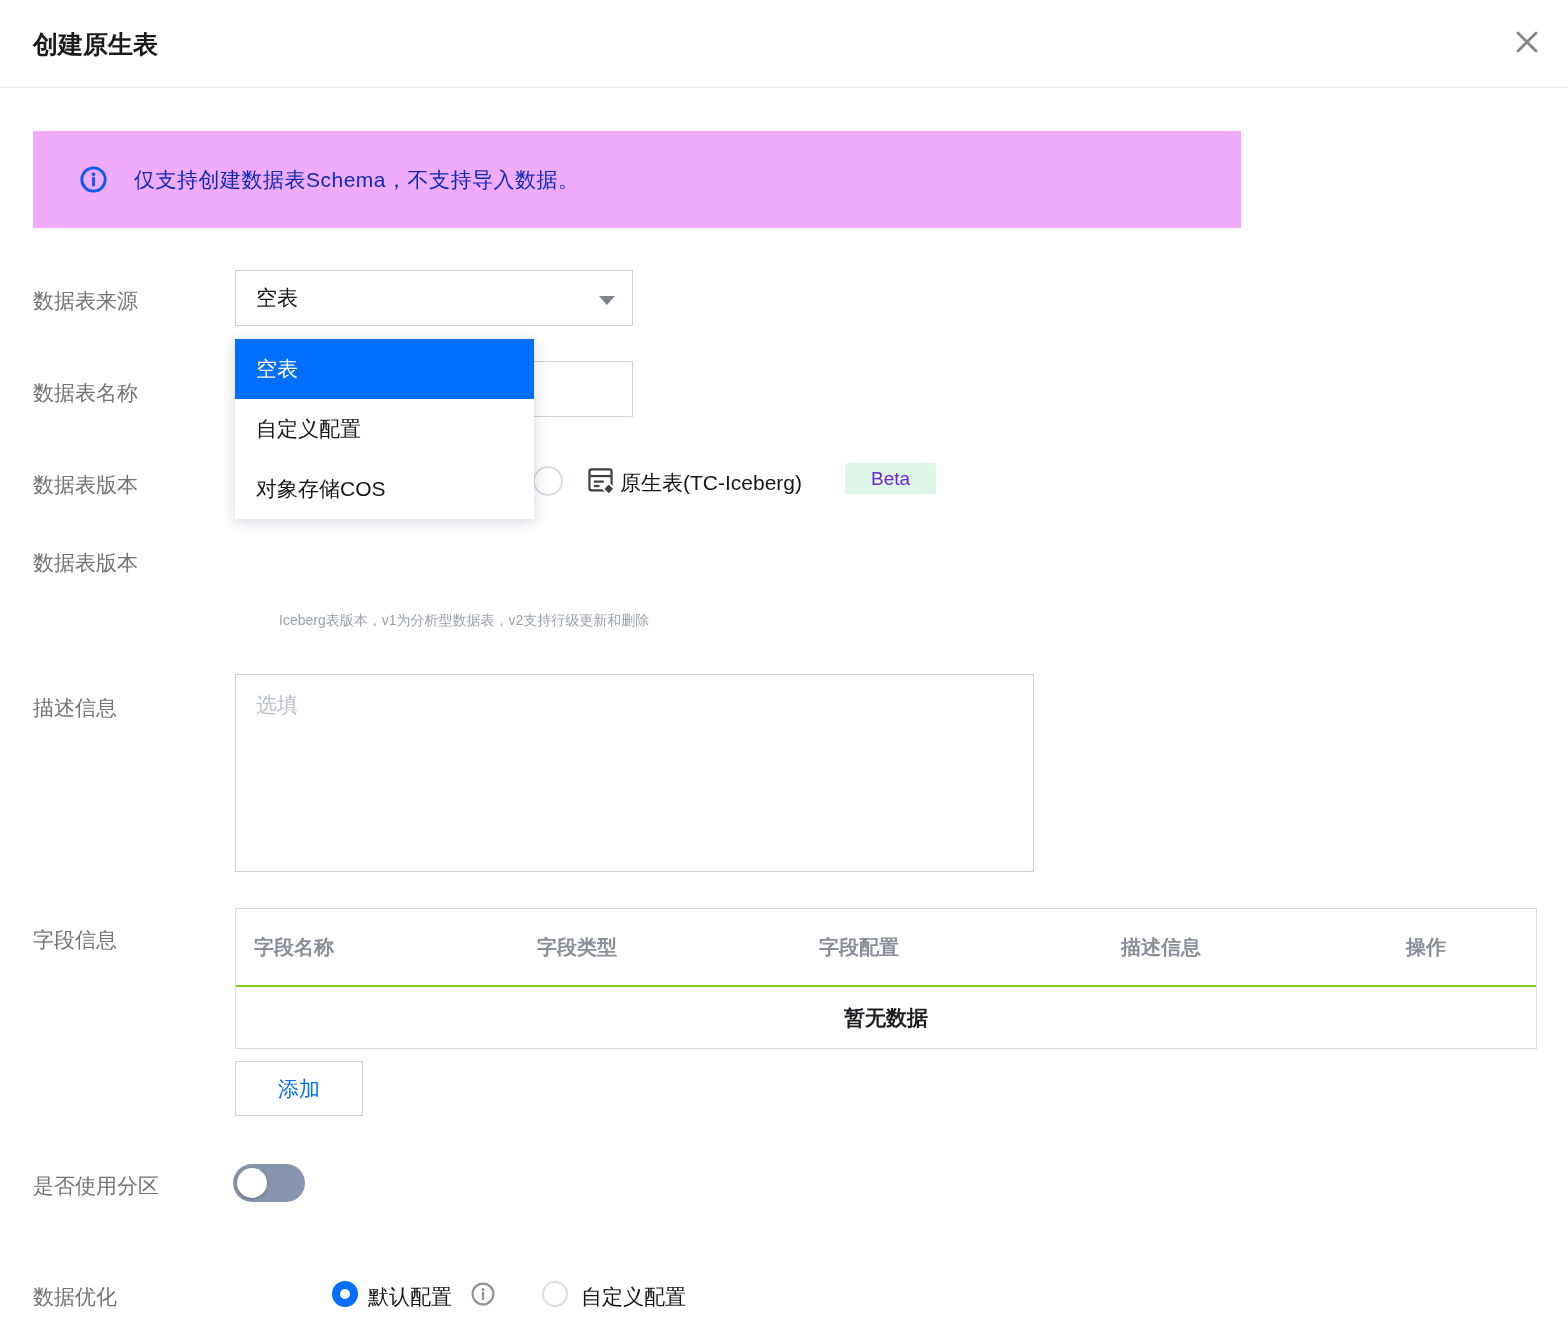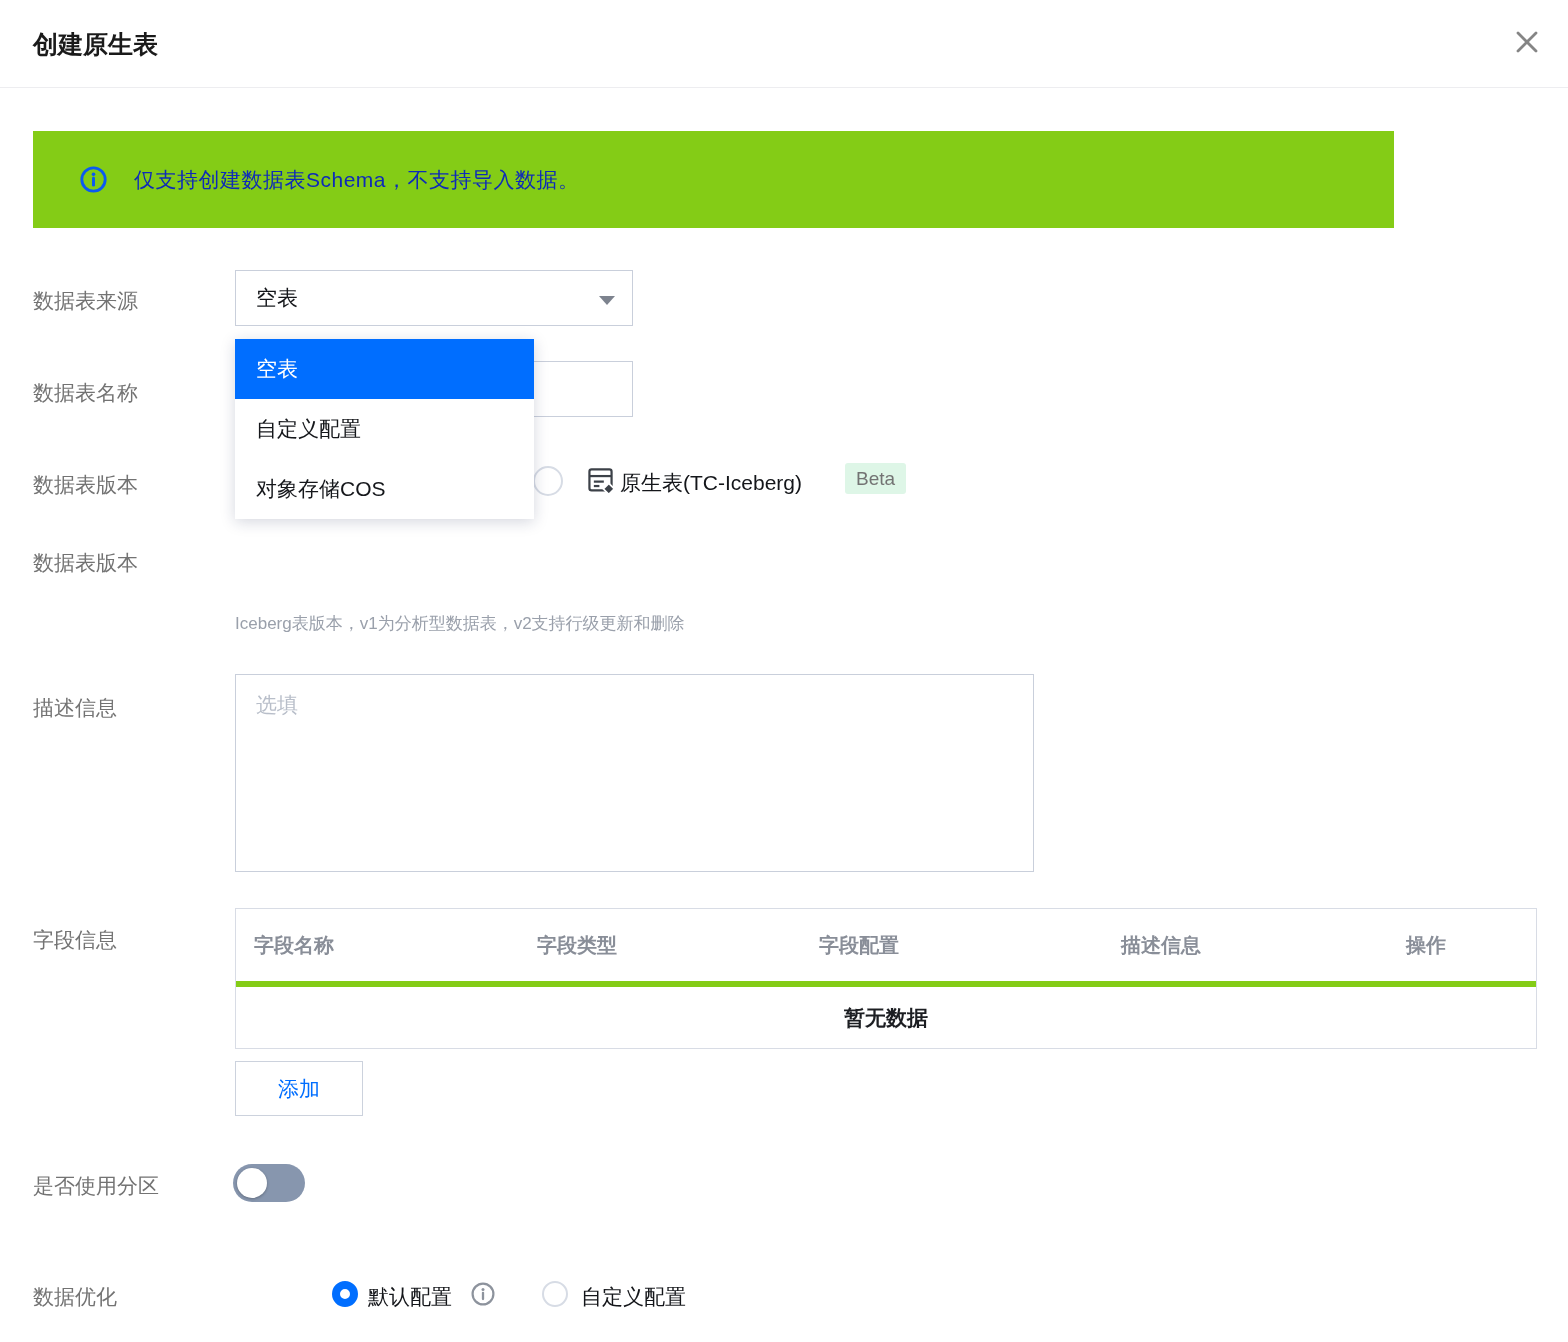--- a/index.html
+++ b/index.html
@@ -15,21 +15,21 @@
   }
   .abs { position:absolute; }
 
   
   .dlg-title { left:33px; top:28px; font-size:25px; font-weight:700; color:#1a1a1a; }
   .dlg-close { left:1505px; top:22px; width:44px; height:44px; cursor:pointer;
                display:flex; align-items:center; justify-content:center; }
   .hdr-divider { left:0; top:87px; width:1568px; height:1px; background:#ededf0; }
 
   
-  .banner { left:33px; top:131px; width:1361px; height:97px; background:#84cc16;
+  .banner { left:33px; top:131px; width:1208px; height:97px; background:#f0abfc;
             display:flex; align-items:center; }
   .banner-icon { margin-left:47px; width:27px; height:27px; flex:0 0 auto; }
   .banner-text { margin-left:27px; font-size:21px; color:#0e2bb8; letter-spacing:.5px; }
 
   
   .f-label { left:33px; font-size:21px; color:#737373; white-space:nowrap; }
   .box { background:#fff; border:1px solid #c9cfdb; }
   .select { width:398px; height:56px; cursor:pointer; display:flex; align-items:center;
             padding:0 40px 0 20px; font-size:21px; }
   .select .val { color:#14161a; }
@@ -44,35 +44,35 @@
   .dropdown { left:235px; top:339px; width:299px; background:#fff; z-index:20;
               box-shadow:0 3px 14px rgba(20,35,80,.18); }
   .dd-item { height:60px; line-height:60px; padding:0 21px; font-size:21px;
              color:#15171b; cursor:pointer; white-space:nowrap; }
   .dd-item.selected { background:#006eff; color:#fff; }
 
   
   .radio-lg { width:30px; height:30px; border-radius:50%;
               border:2px solid #d7dce5; background:#fff; }
   .type-text { font-size:21px; color:#14161a; }
-  .beta { padding:6px 11px; background:#def6e7; color:#737373; font-size:19px;
+  .beta { padding:6px 26px; background:#def6e7; color:#6d28d9; font-size:19px;
           border-radius:3px; line-height:1; }
 
-  .hint { font-size:17px; color:#9aa0ab; }
+  .hint { font-size:14px; color:#9aa0ab;margin-left:44px; }
 
   
   .desc-area { left:235px; top:674px; width:799px; height:198px; border:1px solid #c9cfdb;
                resize:none; outline:none; font-family:inherit; font-size:21px;
                padding:16px 20px; color:#14161a; }
   .desc-area::placeholder { color:#b8bec9; }
   .text-input::placeholder { color:#b8bec9; }
 
   
   .ftable { left:235px; top:908px; width:1302px; border:1px solid #d8dce5; background:#fff; }
-  .ftable-head { display:flex; height:78px; align-items:center; border-bottom:6px solid #84cc16; }
+  .ftable-head { display:flex; height:78px; align-items:center; border-bottom:2px solid #84cc16; }
   .fth { font-size:20px; font-weight:700; color:#898e98; padding-left:18px; }
   .fth:nth-child(1){ width:283px; }
   .fth:nth-child(2){ width:282px; }
   .fth:nth-child(3){ width:302px; }
   .fth:nth-child(4){ width:285px; }
   .fth:nth-child(5){ width:148px; }
   .ftable-empty { height:61px; display:flex; align-items:center; justify-content:center;
                   font-size:21px; font-weight:700; color:#1c1e22; }
   .add-btn { left:235px; top:1061px; width:128px; height:55px; background:#fff;
              border:1px solid #ccd2dd; color:#006eff; font-size:21px; cursor:pointer;

